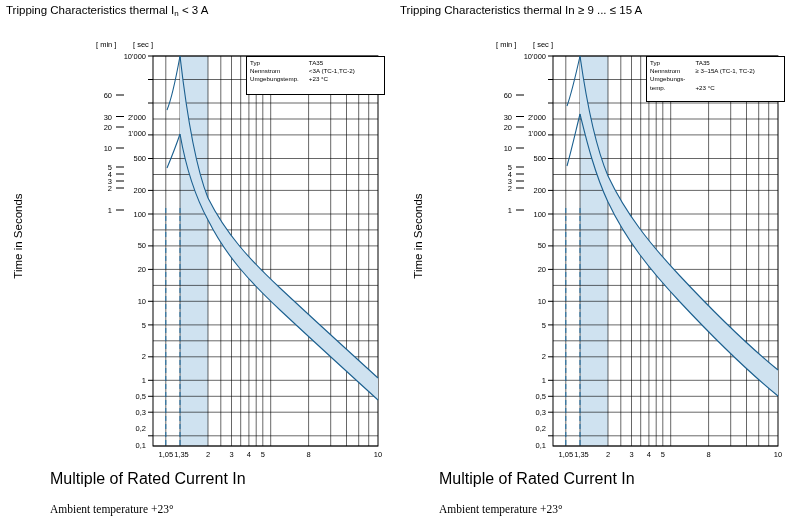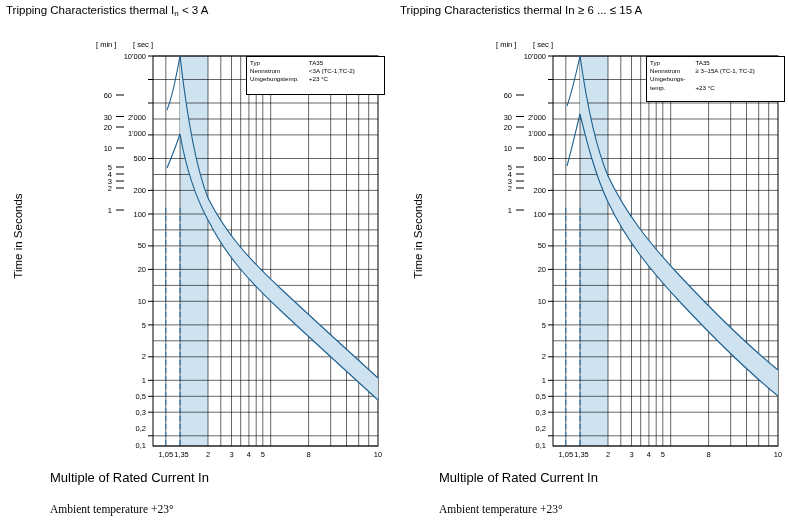--- a/index.html
+++ b/index.html
@@ -50,21 +50,21 @@
     text-align: center;
     font-size: 11.5px;
     transform: rotate(-90deg);
     transform-origin: center center;
   }
   .panel-left .ylabel { left: -62px; }
   .panel-right .ylabel { left: -56px; }
 
   .xlabel {
     position: absolute;
-    font-size: 13px;
+    font-size: 16px;
     white-space: nowrap;
   }
   .ambient {
     position: absolute;
     font-size: 11.5px;
     white-space: nowrap;
     font-family: Liberation Serif, serif;
   }
 
   .unitlabels {
@@ -276,21 +276,21 @@
         </table>
     </div>
 
     <div class="xlabel" style="left:50px; top:470px;">Multiple of Rated Current In</div>
     <div class="ambient" style="left:50px; top:503px;">Ambient temperature +23°</div>
   </div>
 
   <div class="panel panel-right">
 
     <div class="panel-title">
-      <span>Tripping Characteristics thermal In ≥ 6 ... ≤ 15 A</span><sub></sub><span></span>
+      <span>Tripping Characteristics thermal In ≥ 9 ... ≤ 15 A</span><sub></sub><span></span>
     </div>
 
     <div class="ylabel">Time in Seconds</div>
 
     <div class="unitlabels" style="left:102px; top:40px;">[ min ]</div>
     <div class="unitlabels" style="left:139px; top:40px;">[ sec ]</div>
 
     <div class="plot" style="left:0px; top:48px;">
       <svg width="394" height="410" viewBox="0 0 394 410">
         <rect x="186" y="8" width="28" height="390" fill="#cfe2f0"></rect>

